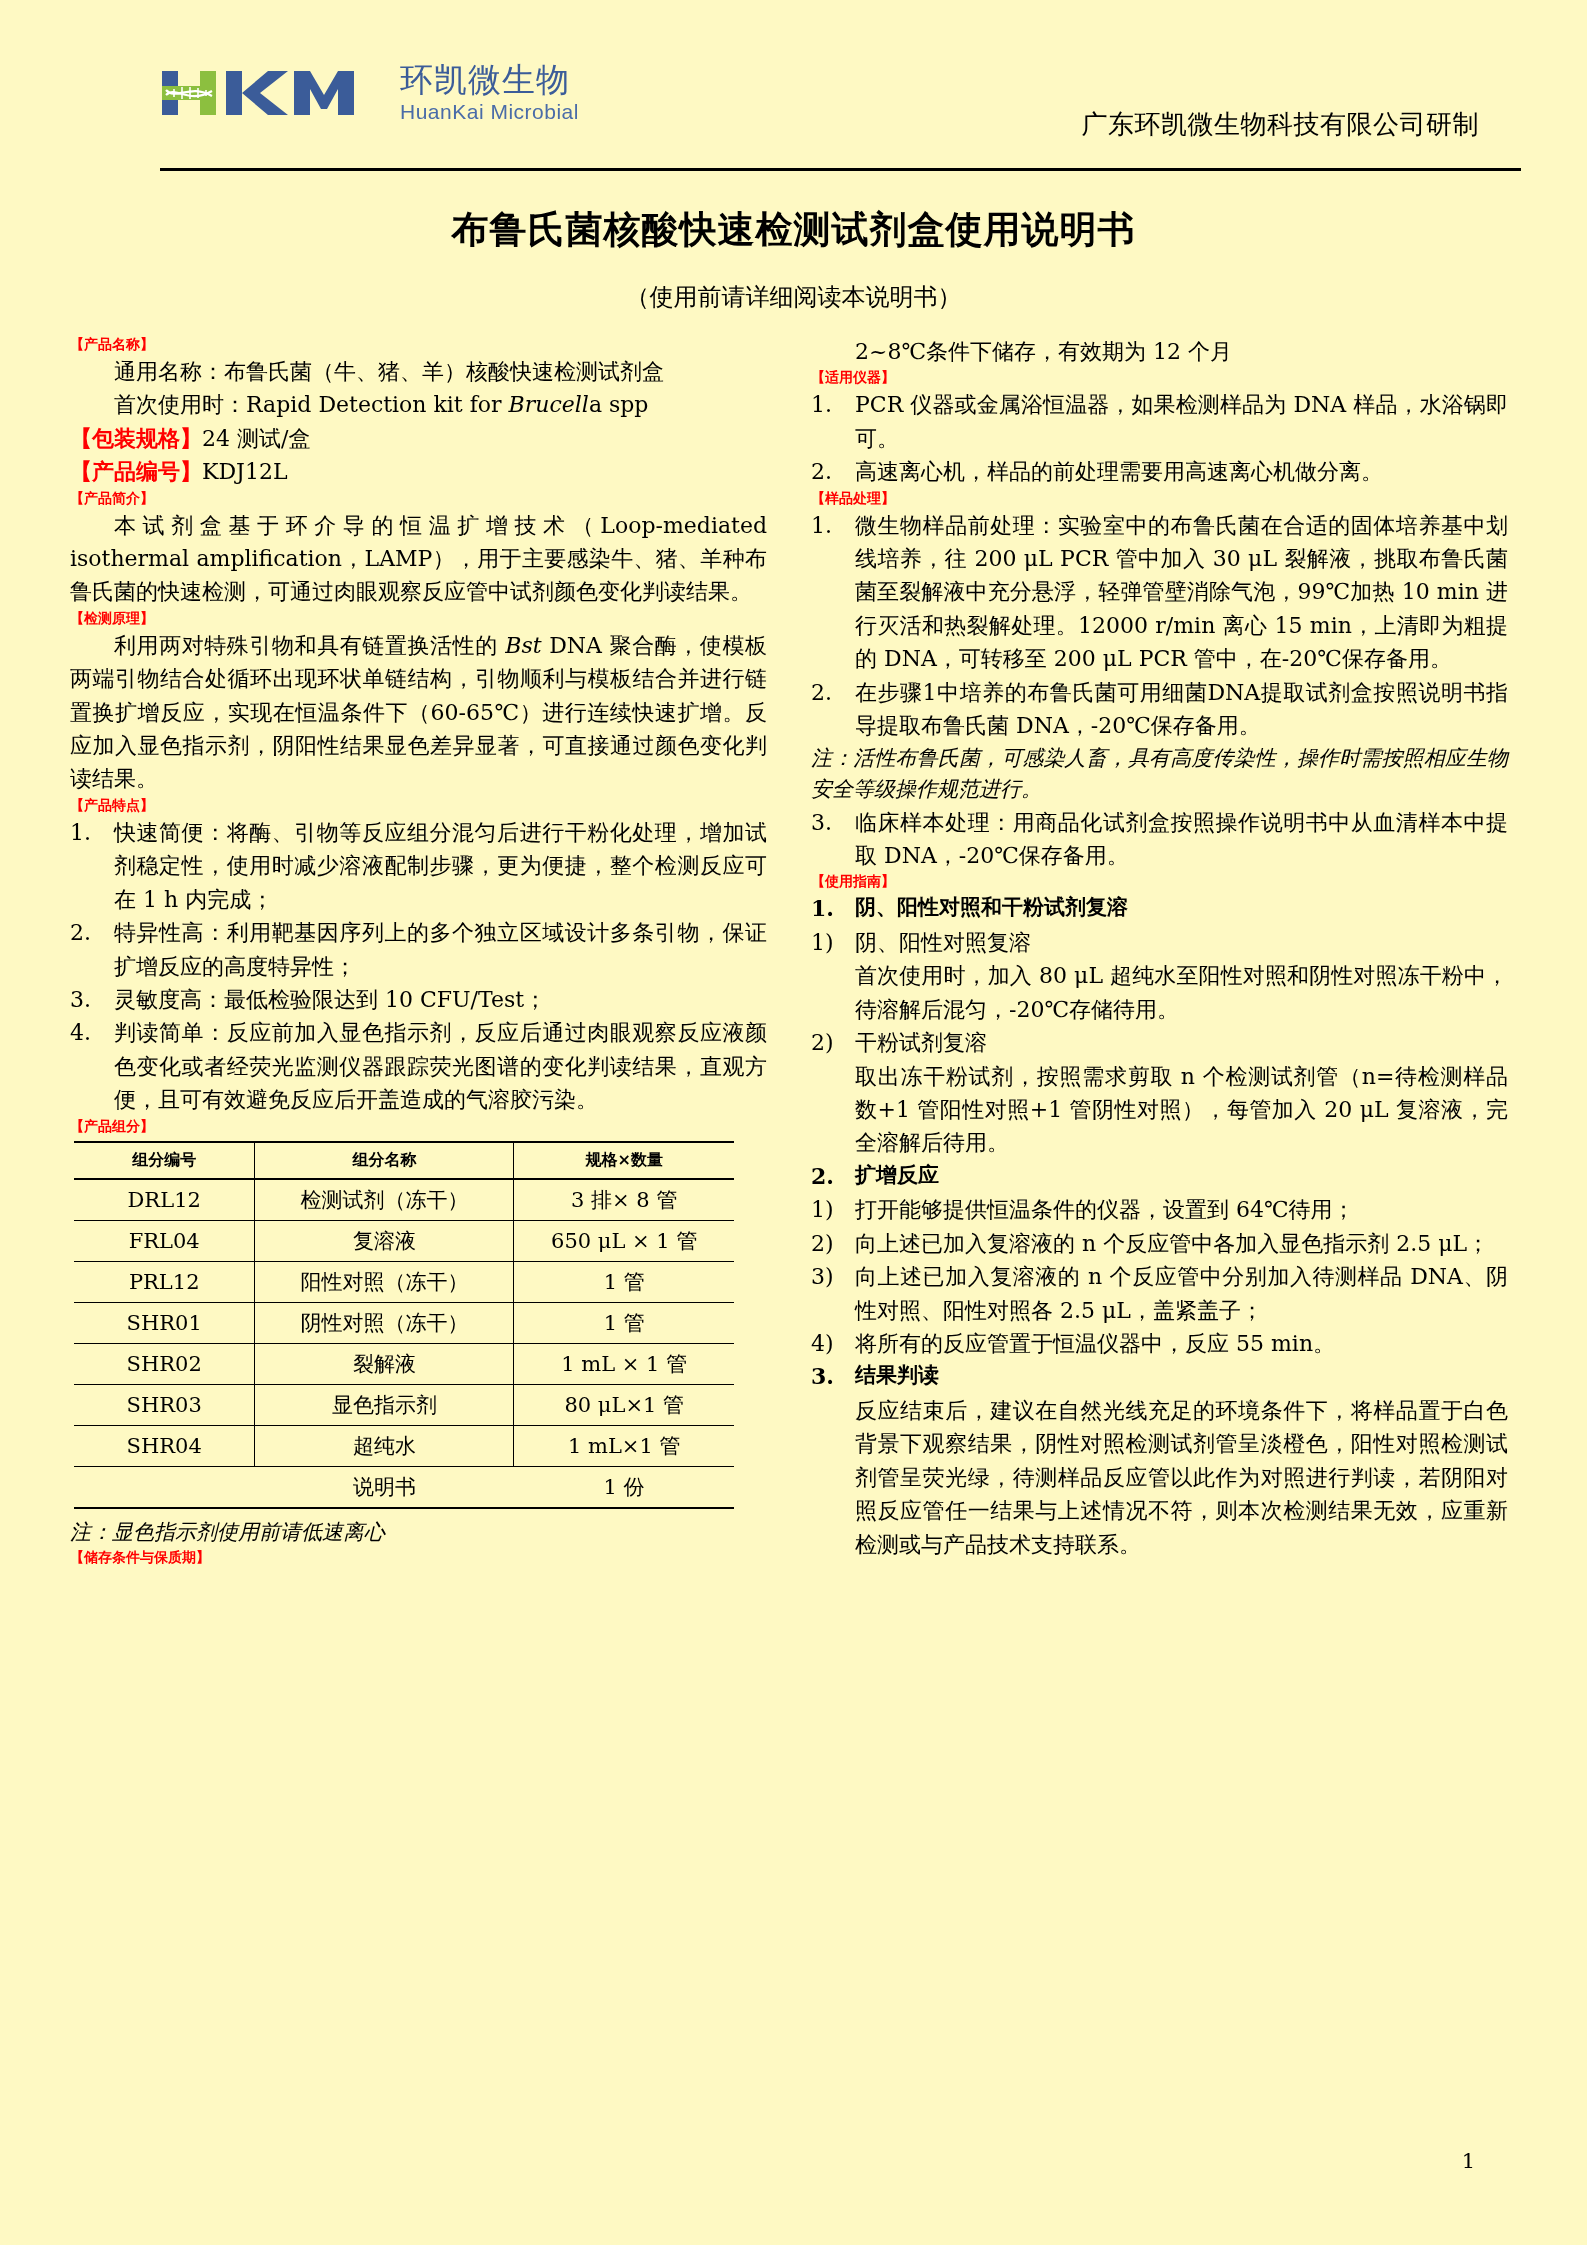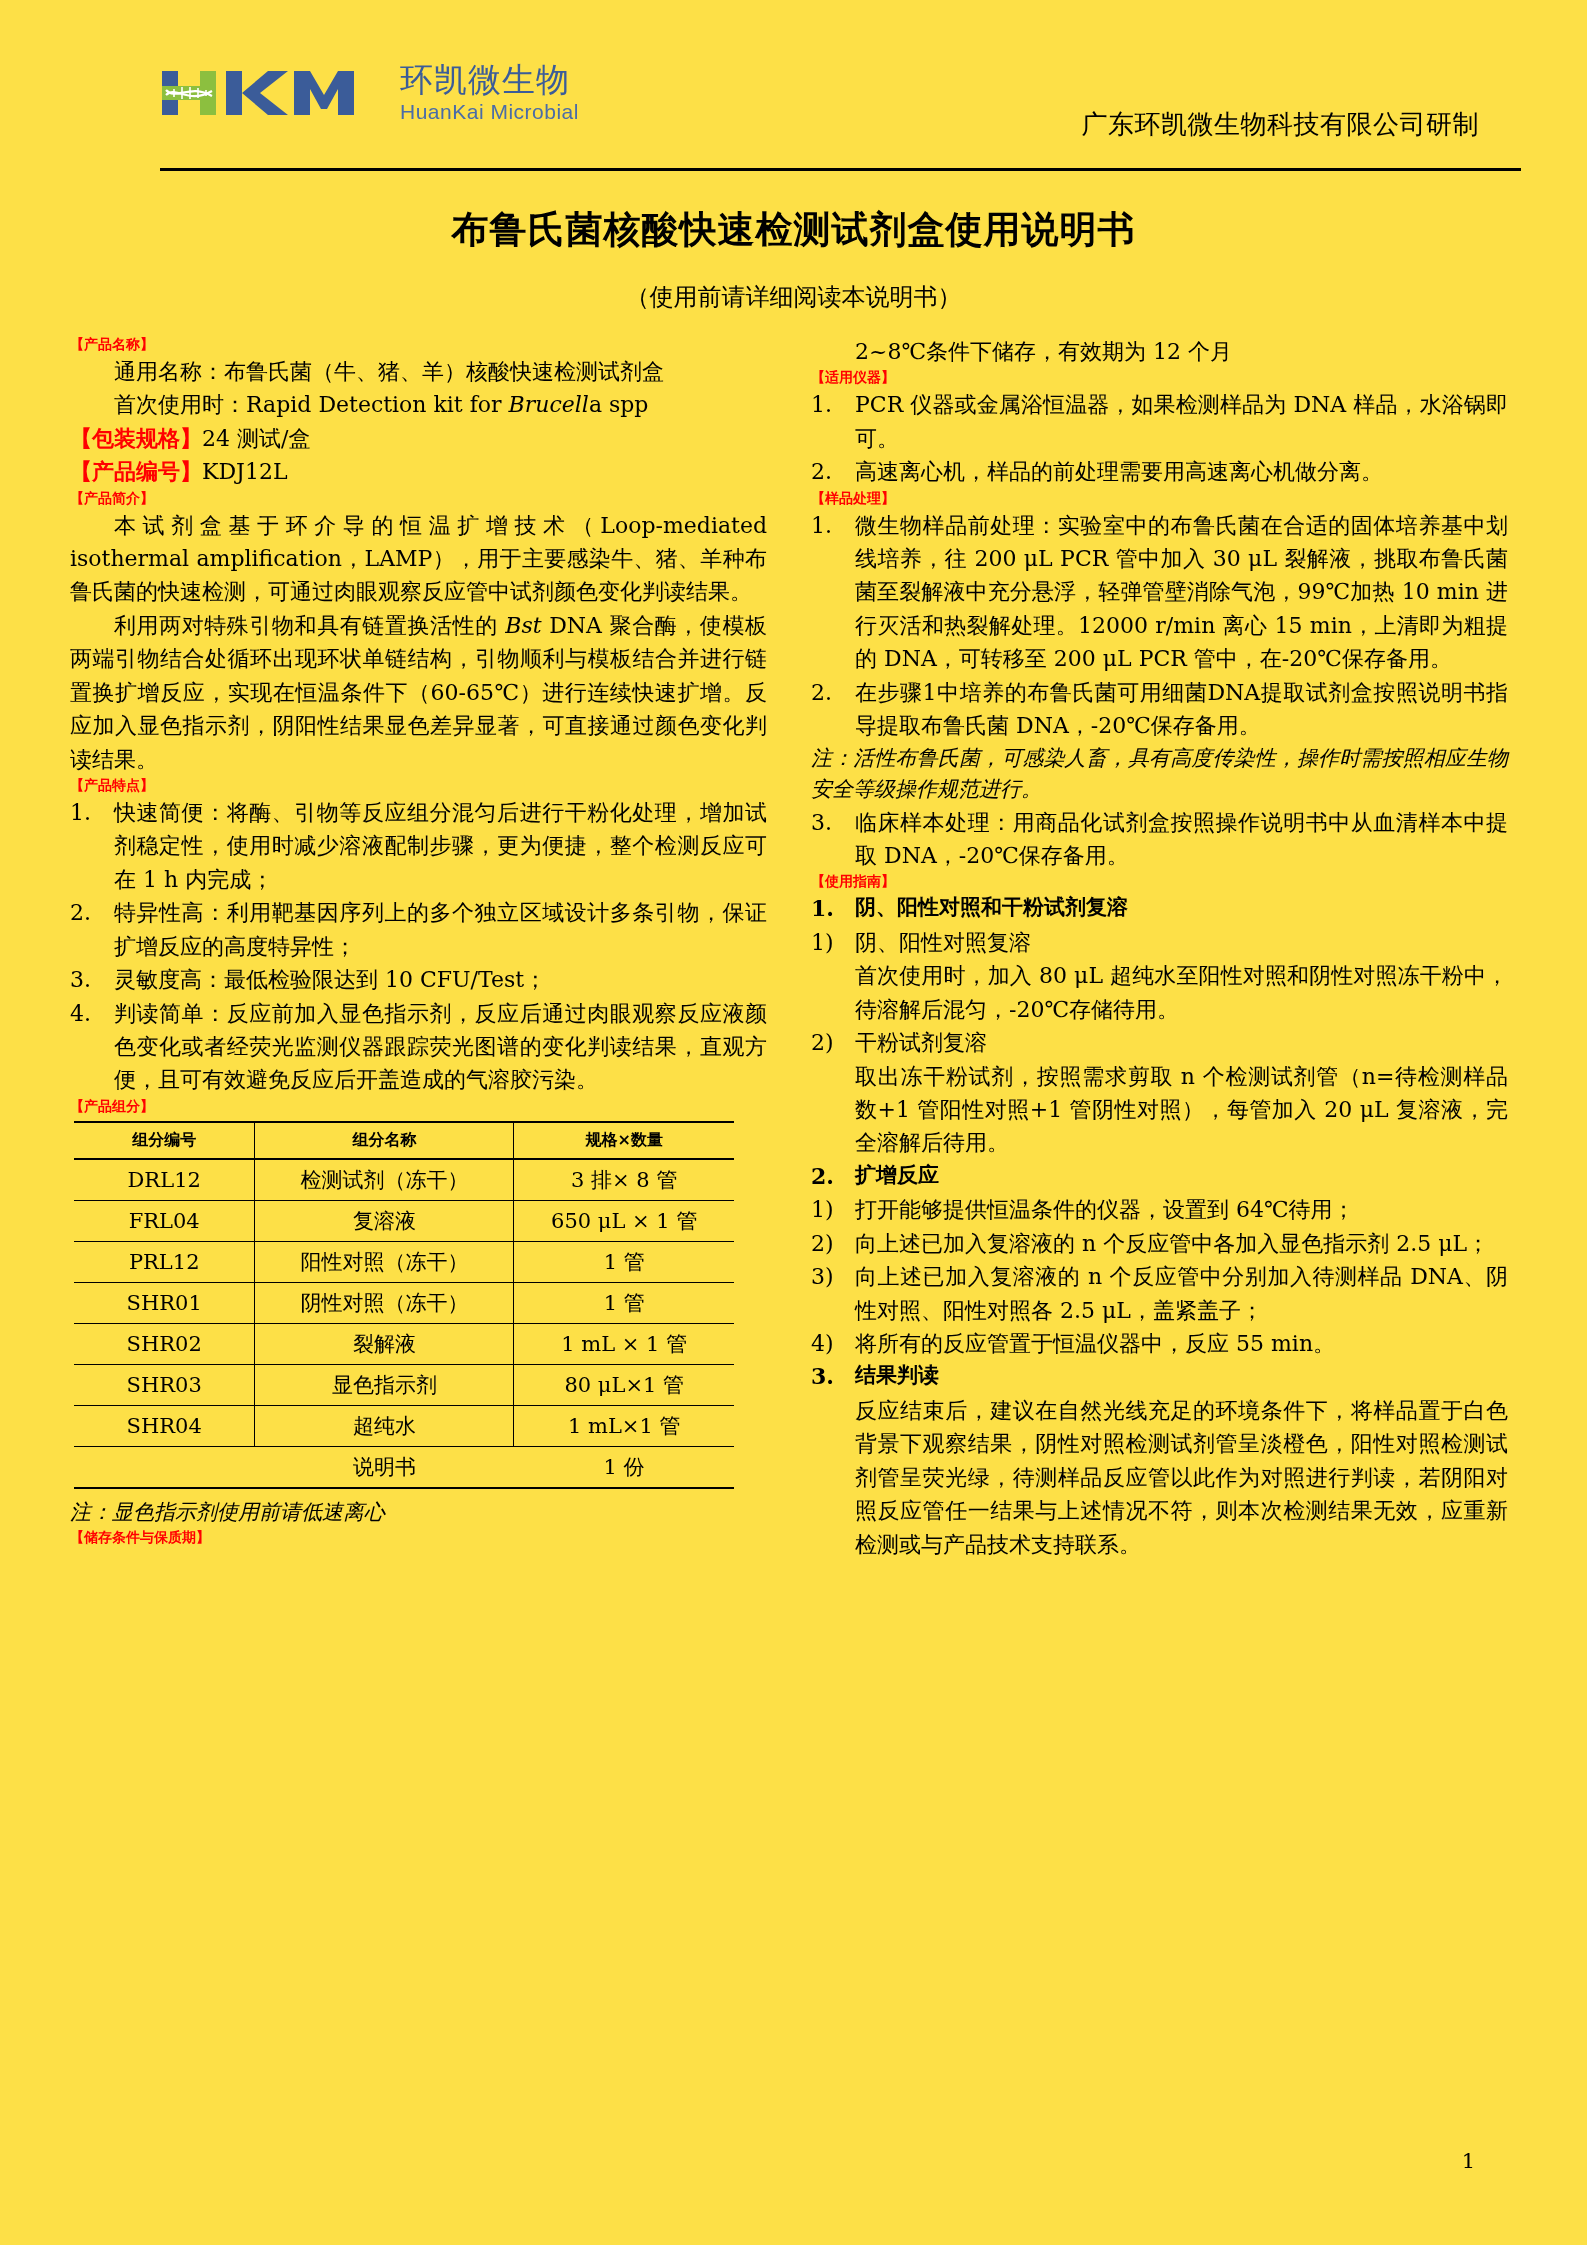--- a/index.html
+++ b/index.html
@@ -8,21 +8,21 @@
     background: #ffffff;
   }
   body {
     font-family: "Liberation Serif", "DejaVu Serif", serif;
     color: #000000;
   }
   #page {
     width: 1587px;
     height: 2245px;
     position: relative;
-    background: #fde047;
+    background: #fef9c3;
     box-sizing: border-box;
     padding: 0;
     overflow: hidden;
   }
 
   
   .header {
     position: relative;
     height: 112px;
     margin: 55px 108px 0 150px;
@@ -238,20 +238,21 @@
       <div class="sec-head">【产品名称】</div>
       <div class="para indent">通用名称：布鲁氏菌（牛、猪、羊）核酸快速检测试剂盒</div>
       <div class="para indent"><span>首次使用时：</span><span>Rapid Detection kit for </span><span class="italic">Brucell</span><span>a spp</span></div>
 
       <div class="para"><span class="inline-head">【包装规格】</span><span>24 测试/盒</span></div>
       <div class="para"><span class="inline-head">【产品编号】</span><span>KDJ12L</span></div>
 
       <div class="sec-head">【产品简介】</div>
       <div class="para indent">本试剂盒基于环介导的恒温扩增技术（Loop-mediated isothermal amplification，LAMP），用于主要感染牛、猪、羊种布鲁氏菌的快速检测，可通过肉眼观察反应管中试剂颜色变化判读结果。</div>
 
+      <div class="sec-head">【检测原理】</div>
       <div class="para indent"><span>利用两对特殊引物和具有链置换活性的 </span><span class="italic">Bst</span><span> DNA 聚合酶，使模板两端引物结合处循环出现环状单链结构，引物顺利与模板结合并进行链置换扩增反应，实现在恒温条件下（60-65℃）进行连续快速扩增。反应加入显色指示剂，阴阳性结果显色差异显著，可直接通过颜色变化判读结果。</span></div>
 
       <div class="sec-head">【产品特点】</div>
       <ul class="numlist">
         <li>
           <span class="marker">1.</span>
           <span class="body">快速简便：将酶、引物等反应组分混匀后进行干粉化处理，增加试剂稳定性，使用时减少溶液配制步骤，更为便捷，整个检测反应可在 1 h 内完成；</span>
         </li>
         <li>
           <span class="marker">2.</span>

